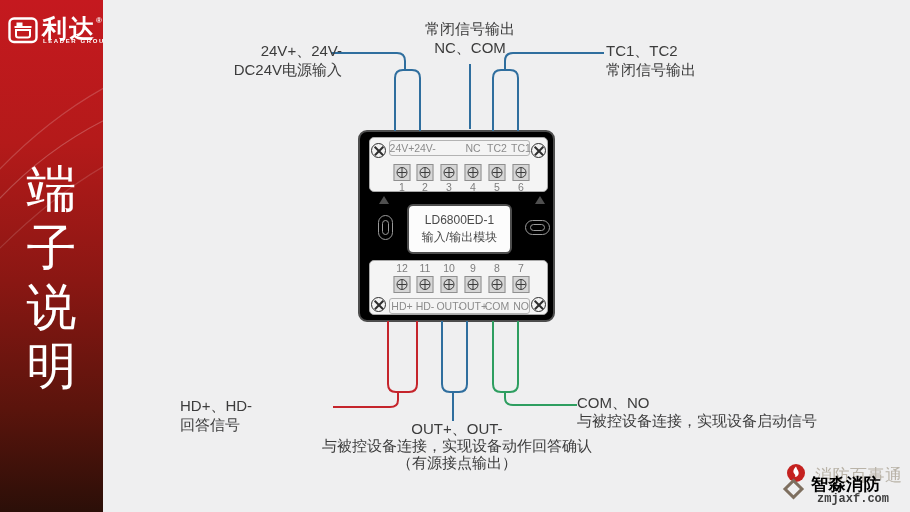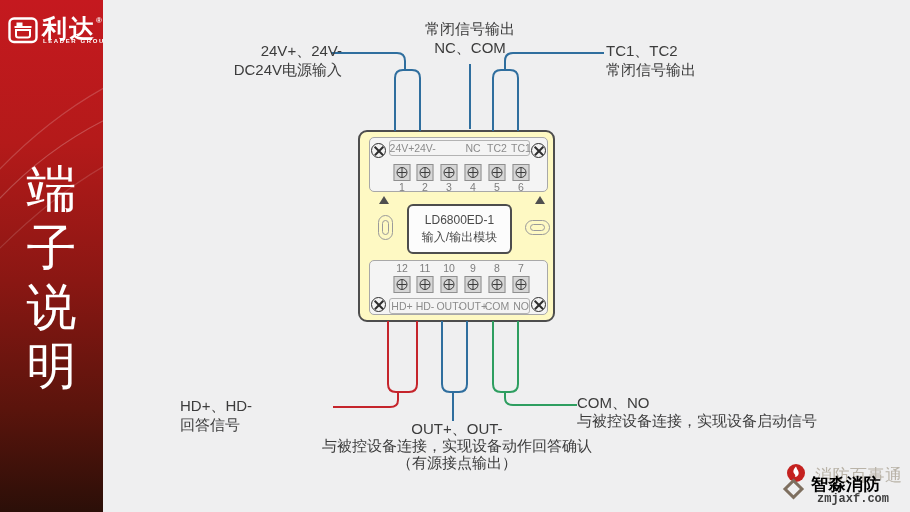--- a/index.html
+++ b/index.html
@@ -18,21 +18,21 @@
   .logo{position:absolute;left:8px;top:14px;width:92px;}
   .logo-glyph{position:absolute;left:0;top:3px;}
   .logo-brand{position:absolute;left:34px;top:-2px;font-size:25px;font-weight:bold;color:#fff;letter-spacing:2px;white-space:nowrap;}
   .logo-reg{font-size:8px;vertical-align:14px;letter-spacing:0;}
   .logo-sub{position:absolute;left:35px;top:24px;font-size:6px;font-weight:bold;color:#fff;letter-spacing:1.6px;white-space:nowrap;}
   .side-title{position:absolute;left:0;top:160px;width:103px;text-align:center;color:#ffffff;}
   .side-title span{display:block;font-size:50px;line-height:59px;font-weight:500;}
   
   .module{
     position:absolute;left:358px;top:130px;width:197px;height:192px;box-sizing:border-box;
-    border:2px solid #4d4d4d;border-radius:9px;background:#fef9c3;
+    border:2px solid #4d4d4d;border-radius:9px;background:#000000;
   }
   .tblock{position:absolute;left:9px;width:179px;height:55px;box-sizing:border-box;border:1.5px solid #a8a8a8;border-radius:5px;background:#f4f4f4;}
   .tblock.top{top:5px;} .tblock.bottom{top:128px;}
   .strip{position:absolute;left:29px;width:141px;height:16px;box-sizing:border-box;border:1px solid #b3b3b3;border-radius:3px;background:#f4f4f4;}
   .strip.top{top:8px;} .strip.bottom{top:166px;}
   .cx1{left:42px;}.cx2{left:65px;}.cx3{left:89px;}.cx4{left:113px;}.cx5{left:137px;}.cx6{left:161px;}
   .tlabel{position:absolute;transform:translateX(-50%);top:9px;font-size:10.5px;line-height:14px;color:#8b8b8b;white-space:nowrap;}
   .tlabel.b{top:167px;}
   .tnum{position:absolute;transform:translateX(-50%);font-size:10.5px;line-height:11px;color:#7d7d7d;}
   .tnum.t{top:50px;} .tnum.b{top:131px;}

